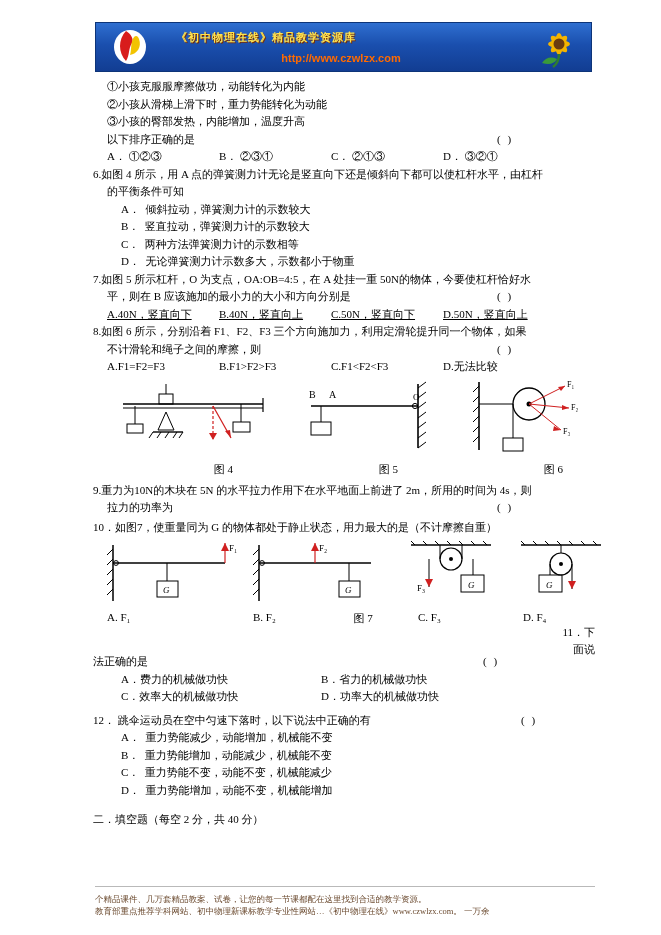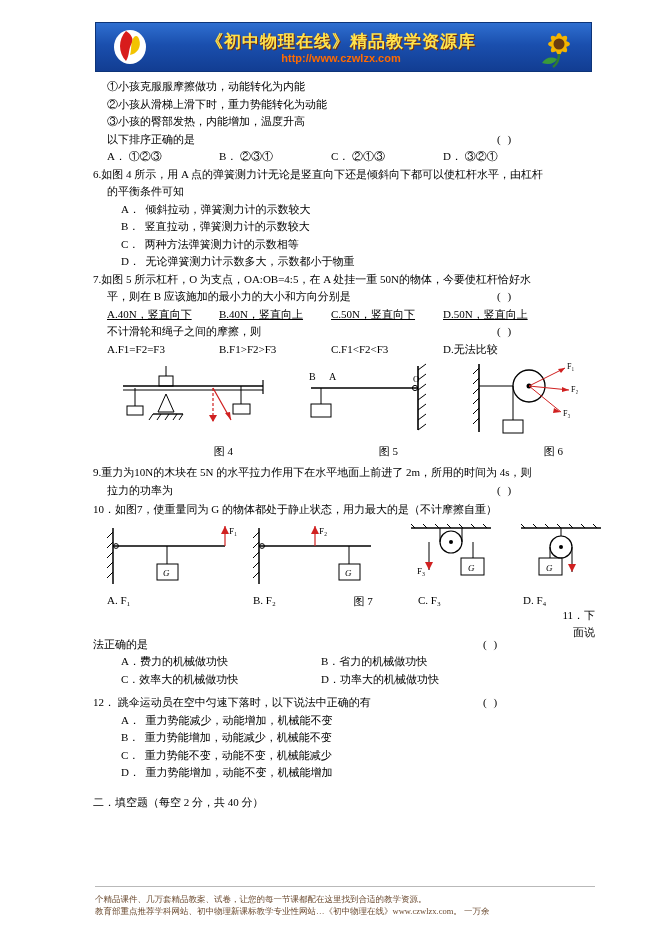--- a/index.html
+++ b/index.html
@@ -16,23 +16,23 @@
 
   
   .banner {
     position:absolute; left:95px; top:22px; width:495px; height:48px;
     background:linear-gradient(180deg,#2f6fd0 0%,#1a4fae 45%,#123d92 100%);
     border:1px solid #0d3478;
     overflow:hidden;
   }
   .banner-title {
     position:absolute; left:80px; top:7px; width:330px;
-    text-align:center;
+    text-align:left;
     font-family:"Liberation Serif", serif;
-    font-weight:bold; font-size:17px; color:#ffe34d;
+    font-weight:bold; font-size:11px; color:#ffe34d;
     letter-spacing:1px;
     text-shadow:1px 1px 0 #7a2b00;
     white-space:nowrap;
   }
   .banner-url {
     position:absolute; left:80px; top:29px; width:330px;
     text-align:center; font-size:11px; color:#ff6a00; font-weight:bold;
     font-family:"Liberation Sans", sans-serif;
   }
   .banner-logo {
@@ -133,20 +133,21 @@
       <div class="indent1" style="width:390px">平，则在 B 应该施加的最小力的大小和方向分别是</div>
       <div class="ans-paren">(    )</div>
     </div>
     <div class="line opts indent1">
       <div class="u" style="width:112px">A.40N，竖直向下</div>
       <div class="u" style="width:112px">B.40N，竖直向上</div>
       <div class="u" style="width:112px">C.50N，竖直向下</div>
       <div class="u">D.50N，竖直向上</div>
     </div>
 
+    <div class="line">8.如图 6 所示，分别沿着 F1、F2、F3 三个方向施加力，利用定滑轮提升同一个物体，如果</div>
     <div class="line row">
       <div class="indent1" style="width:390px">不计滑轮和绳子之间的摩擦，则</div>
       <div class="ans-paren">(    )</div>
     </div>
     <div class="line opts indent1">
       <div style="width:112px">A.F1=F2=F3</div>
       <div style="width:112px">B.F1&gt;F2&gt;F3</div>
       <div style="width:112px">C.F1&lt;F2&lt;F3</div>
       <div>D.无法比较</div>
     </div>
@@ -349,21 +350,21 @@
     </div>
     <div class="line opts indent2">
       <div style="width:200px">A．费力的机械做功快</div>
       <div>B．省力的机械做功快</div>
     </div>
     <div class="line opts indent2">
       <div style="width:200px">C．效率大的机械做功快</div>
       <div>D．功率大的机械做功快</div>
     </div>
 
-    <div class="line row" style="margin-top:6px;">
+    <div class="line row" style="margin-top:6px;gap:38px;">
       <div style="width:390px">12．        跳伞运动员在空中匀速下落时，以下说法中正确的有</div>
       <div class="ans-paren">(    )</div>
     </div>
     <div class="line indent2">A．  重力势能减少，动能增加，机械能不变</div>
     <div class="line indent2">B．  重力势能增加，动能减少，机械能不变</div>
     <div class="line indent2">C．  重力势能不变，动能不变，机械能减少</div>
     <div class="line indent2">D．  重力势能增加，动能不变，机械能增加</div>
 
     <div class="line" style="margin-top:12px;">二．填空题（每空 2 分，共 40 分）</div>
   </div>

